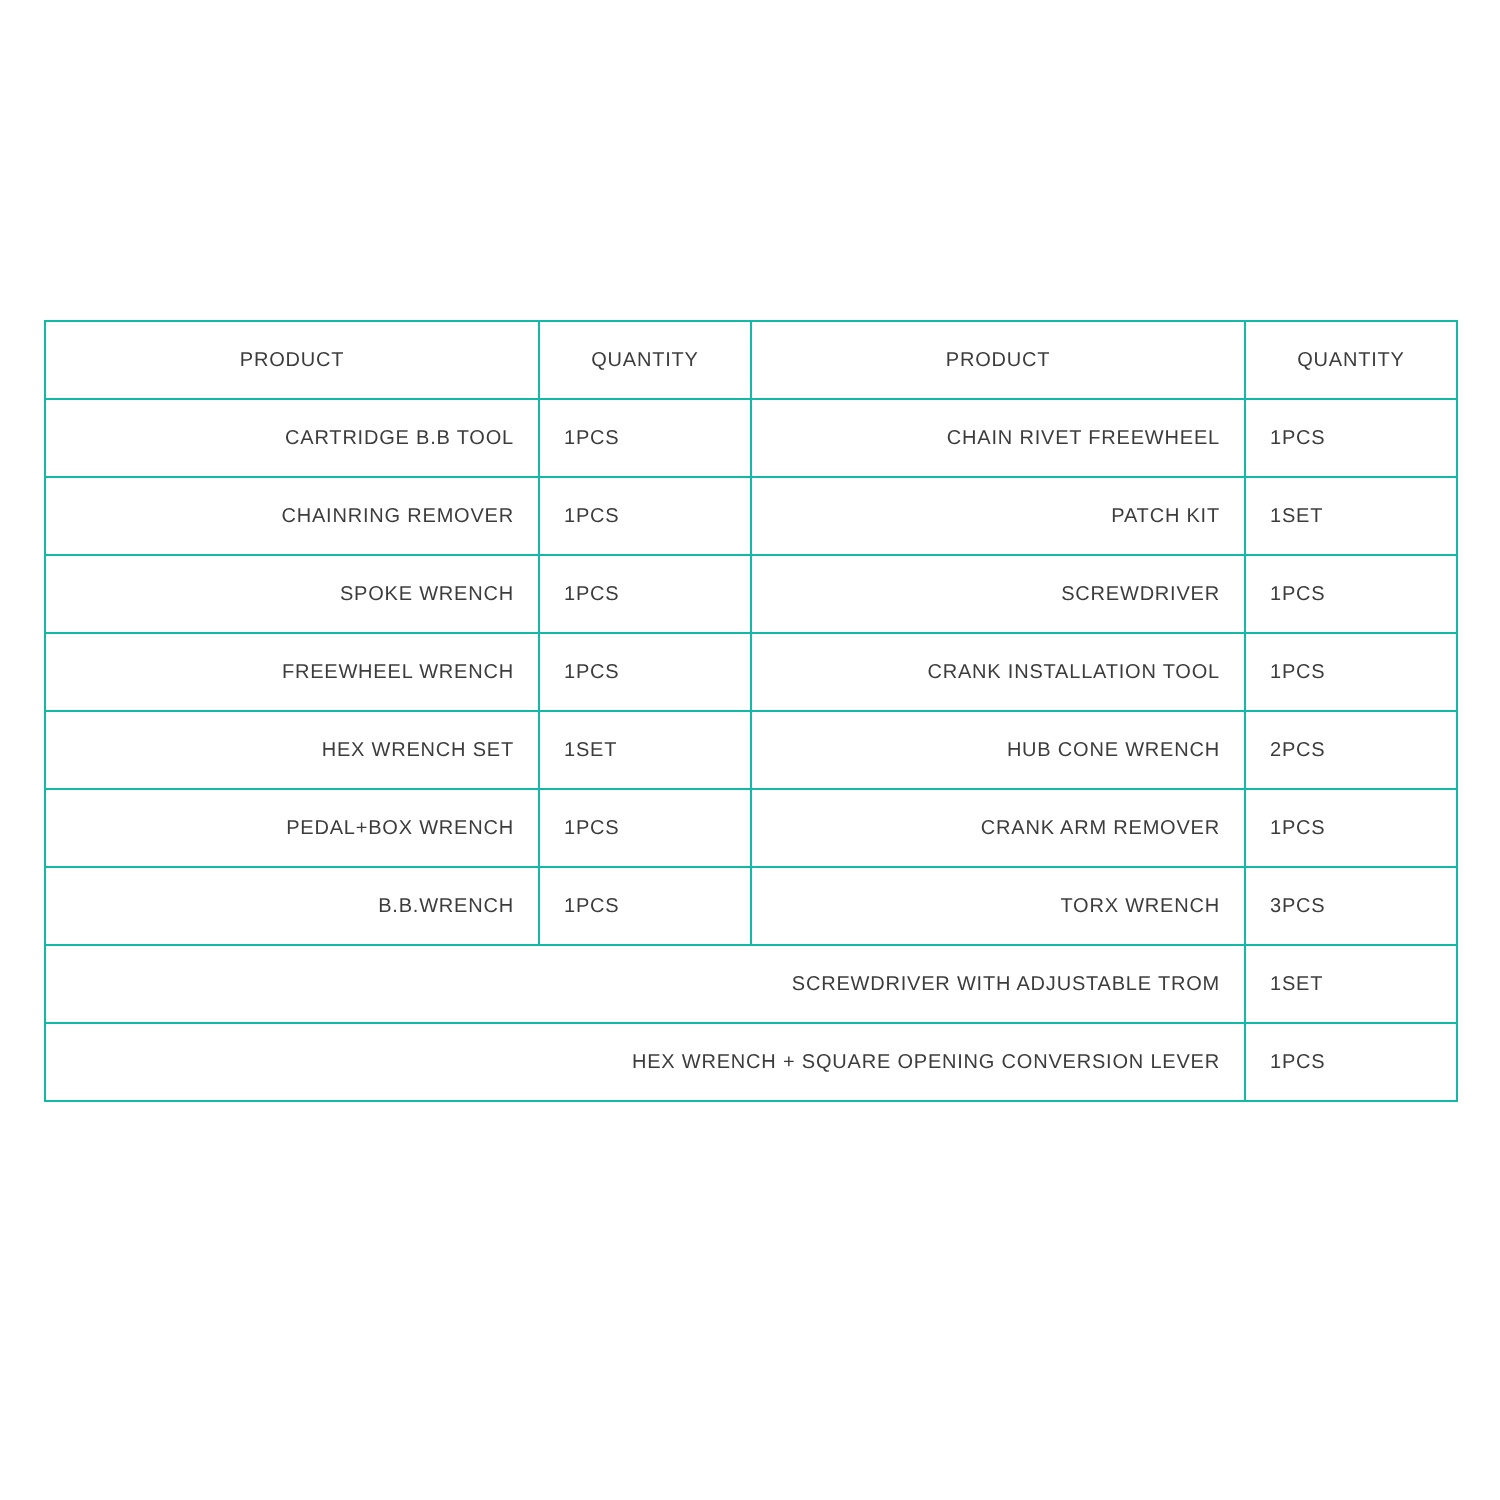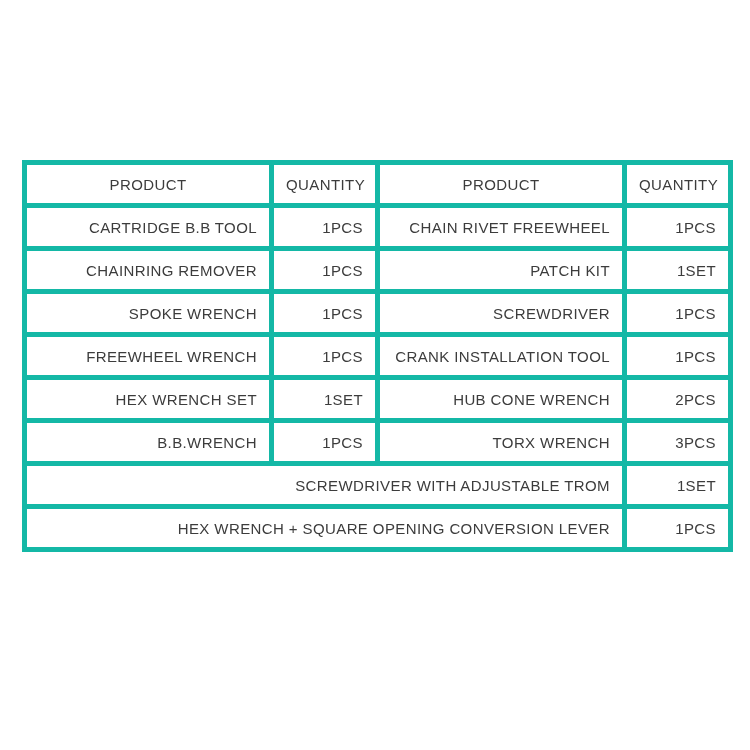--- a/index.html
+++ b/index.html
@@ -20,43 +20,43 @@
     left: 22px;
     top: 160px;
     width: 706px;
   }
   table.spec {
     width: 706px;
     border-collapse: collapse;
     table-layout: fixed;
   }
   table.spec td, table.spec th {
-    border: 5px solid #14b8a6;
+    border: 1px solid #14b8a6;
     font-weight: normal;
-    font-size: 15px;
+    font-size: 10px;
     color: #3c3c3c;
     letter-spacing: 0.4px;
     height: 38px;
     padding: 0 12px;
     vertical-align: middle;
     background: #ffffff;
   }
   .col-prod { width: 247px; }
   .col-qty  { width: 106px; }
   .head td {
     text-align: center;
     letter-spacing: 1.2px;
     font-size: 12.5px;
     color: #3c3c3c;
   }
   .prod-cell {
     text-align: right;
   }
   .qty-cell {
-    text-align: right;
+    text-align: left;
   }
   .wide-cell {
     text-align: right;
   }
 </style>
 </head>
 <body>
 
 <div class="sheet">
   <table class="spec">
@@ -98,20 +98,26 @@
         <td class="prod-cell">CRANK INSTALLATION TOOL</td>
         <td class="qty-cell">1PCS</td>
       </tr>
       <tr>
         <td class="prod-cell">HEX WRENCH SET</td>
         <td class="qty-cell">1SET</td>
         <td class="prod-cell">HUB CONE WRENCH</td>
         <td class="qty-cell">2PCS</td>
       </tr>
       <tr>
+        <td class="prod-cell">PEDAL+BOX WRENCH</td>
+        <td class="qty-cell">1PCS</td>
+        <td class="prod-cell">CRANK ARM REMOVER</td>
+        <td class="qty-cell">1PCS</td>
+      </tr>
+      <tr>
         <td class="prod-cell">B.B.WRENCH</td>
         <td class="qty-cell">1PCS</td>
         <td class="prod-cell">TORX WRENCH</td>
         <td class="qty-cell">3PCS</td>
       </tr>
 
       <tr>
         <td class="wide-cell" colspan="3">SCREWDRIVER WITH ADJUSTABLE TROM</td>
         <td class="qty-cell">1SET</td>
       </tr>

